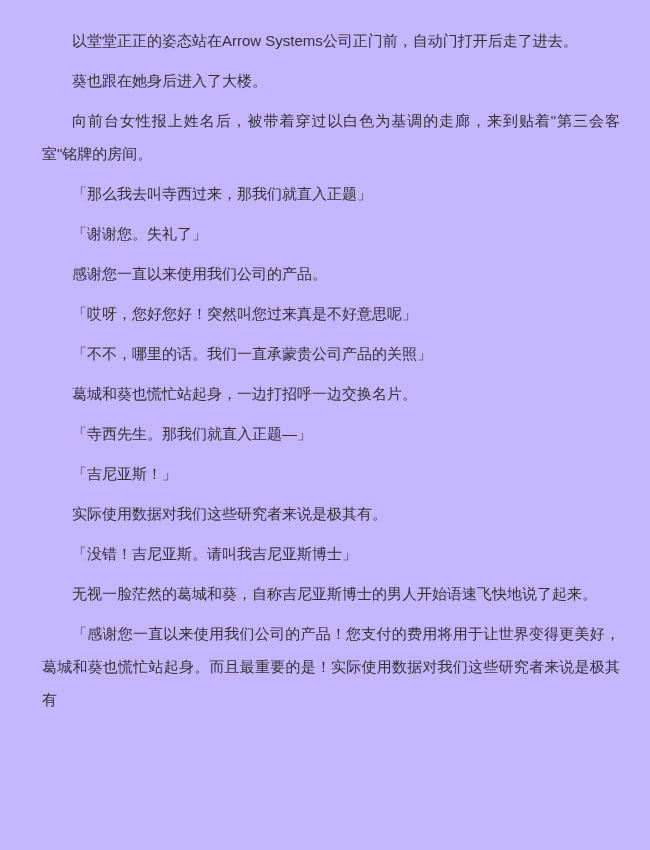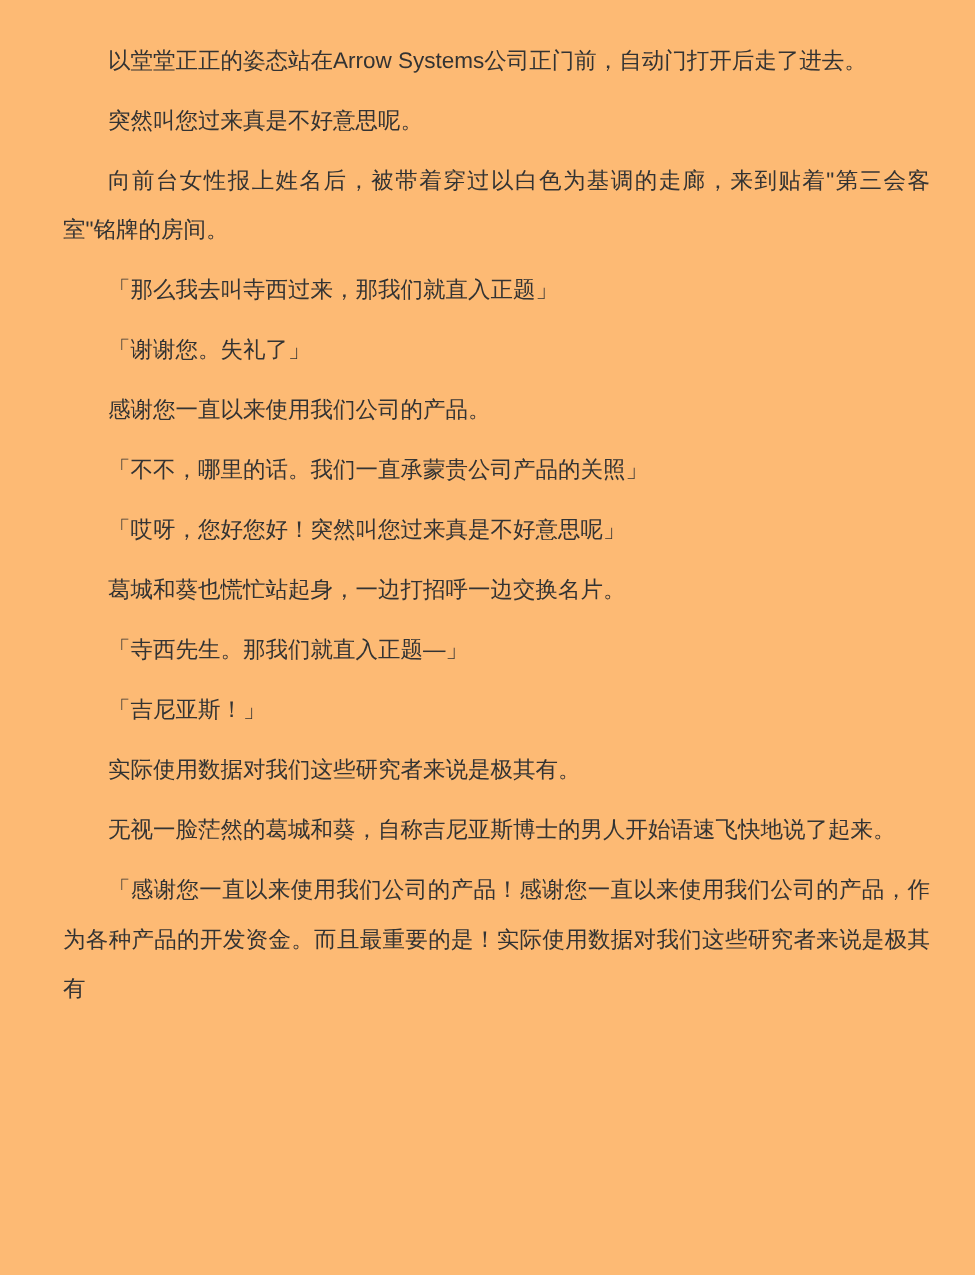--- a/index.html
+++ b/index.html
@@ -10,44 +10,45 @@
   body {
     width: 650px;
     height: 850px;
     overflow: hidden;
   }
   .page {
     box-sizing: border-box;
     width: 650px;
     height: 850px;
     padding: 24px 30px 0 42px;
-    background: #fdba74;
+    background: #c4b5fd;
     font-family: "Liberation Sans", sans-serif;
     font-size: 15px;
     line-height: 33px;
     color: #333333;
     text-align: justify;
   }
   .page p {
     margin: 0 0 7px 0;
     text-indent: 2em;
     word-break: break-all;
   }
 </style>
 </head>
 <body>
 
 <div class="page">
   <p>以堂堂正正的姿态站在Arrow Systems公司正门前，自动门打开后走了进去。</p>
-  <p>突然叫您过来真是不好意思呢。</p>
+  <p>葵也跟在她身后进入了大楼。</p>
   <p>向前台女性报上姓名后，被带着穿过以白色为基调的走廊，来到贴着"第三会客室"铭牌的房间。</p>
   <p>「那么我去叫寺西过来，那我们就直入正题」</p>
   <p>「谢谢您。失礼了」</p>
   <p>感谢您一直以来使用我们公司的产品。</p>
+  <p>「哎呀，您好您好！突然叫您过来真是不好意思呢」</p>
   <p>「不不，哪里的话。我们一直承蒙贵公司产品的关照」</p>
-  <p>「哎呀，您好您好！突然叫您过来真是不好意思呢」</p>
   <p>葛城和葵也慌忙站起身，一边打招呼一边交换名片。</p>
   <p>「寺西先生。那我们就直入正题—」</p>
   <p>「吉尼亚斯！」</p>
   <p>实际使用数据对我们这些研究者来说是极其有。</p>
+  <p>「没错！吉尼亚斯。请叫我吉尼亚斯博士」</p>
   <p>无视一脸茫然的葛城和葵，自称吉尼亚斯博士的男人开始语速飞快地说了起来。</p>
-  <p>「感谢您一直以来使用我们公司的产品！感谢您一直以来使用我们公司的产品，作为各种产品的开发资金。而且最重要的是！实际使用数据对我们这些研究者来说是极其有</p>
+  <p>「感谢您一直以来使用我们公司的产品！您支付的费用将用于让世界变得更美好，葛城和葵也慌忙站起身。而且最重要的是！实际使用数据对我们这些研究者来说是极其有</p>
 </div>
 
 </body></html>

